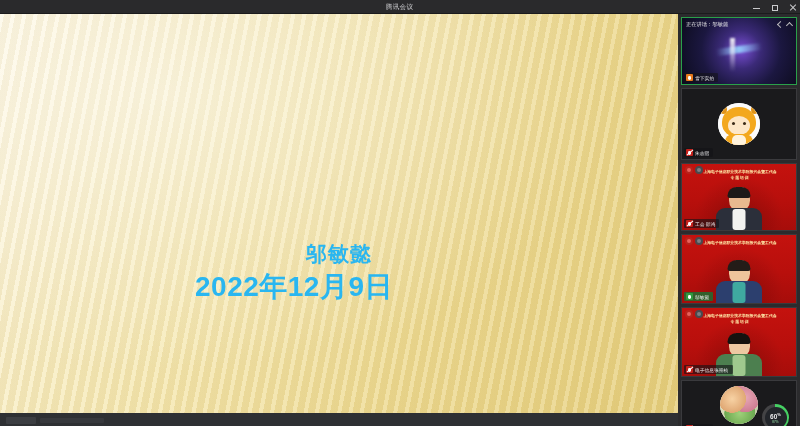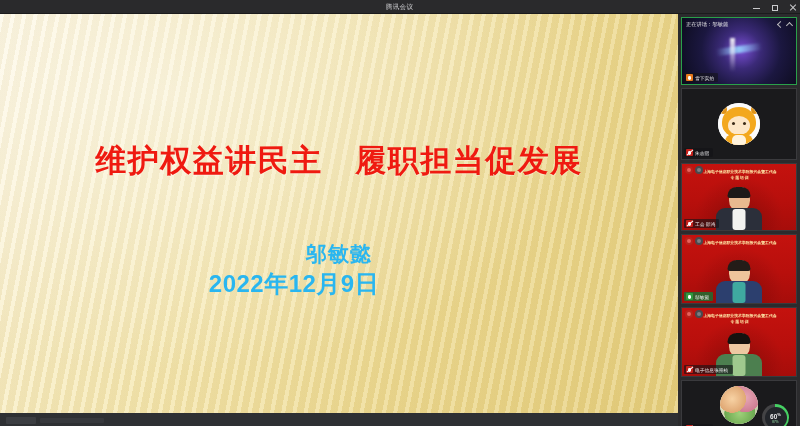--- a/index.html
+++ b/index.html
@@ -59,21 +59,21 @@
   }
   .slide-presenter {
     position:absolute; left:0; top:226px; width:678px;
     text-align:center; z-index:3;
     font-size:21px; font-weight:bold; color:#29b6f0;
     letter-spacing:1px;
   }
   .slide-date {
     position:absolute; left:0; top:254px; width:588px;
     text-align:center; z-index:3;
-    font-size:24px; font-weight:bold; color:#29b6f0;
+    font-size:28px; font-weight:bold; color:#29b6f0;
     letter-spacing:.5px;
   }
 
   
   .bottombar {
     position:absolute; left:0; top:413px; width:678px; height:13px;
     background:#2e3033;
   }
   .bottombar-ghost {
     position:absolute; left:6px; top:4px; width:30px; height:7px;
@@ -247,21 +247,20 @@
         </div>
       <div class="win-btn wb-close">
           <i></i>
           <i></i>
         </div>
     </div>
   </div>
 
   <div class="stage">
     <div class="slide">
-      <div class="slide-title">维护权益讲民主　履职担当促发展</div>
       <div class="slide-presenter">邬敏懿</div>
       <div class="slide-date">2022年12月9日</div>
     </div>
   </div>
 
   <div class="bottombar">
     <div class="bottombar-ghost"></div>
     <div class="bottombar-ghost2"></div>
   </div>
 

